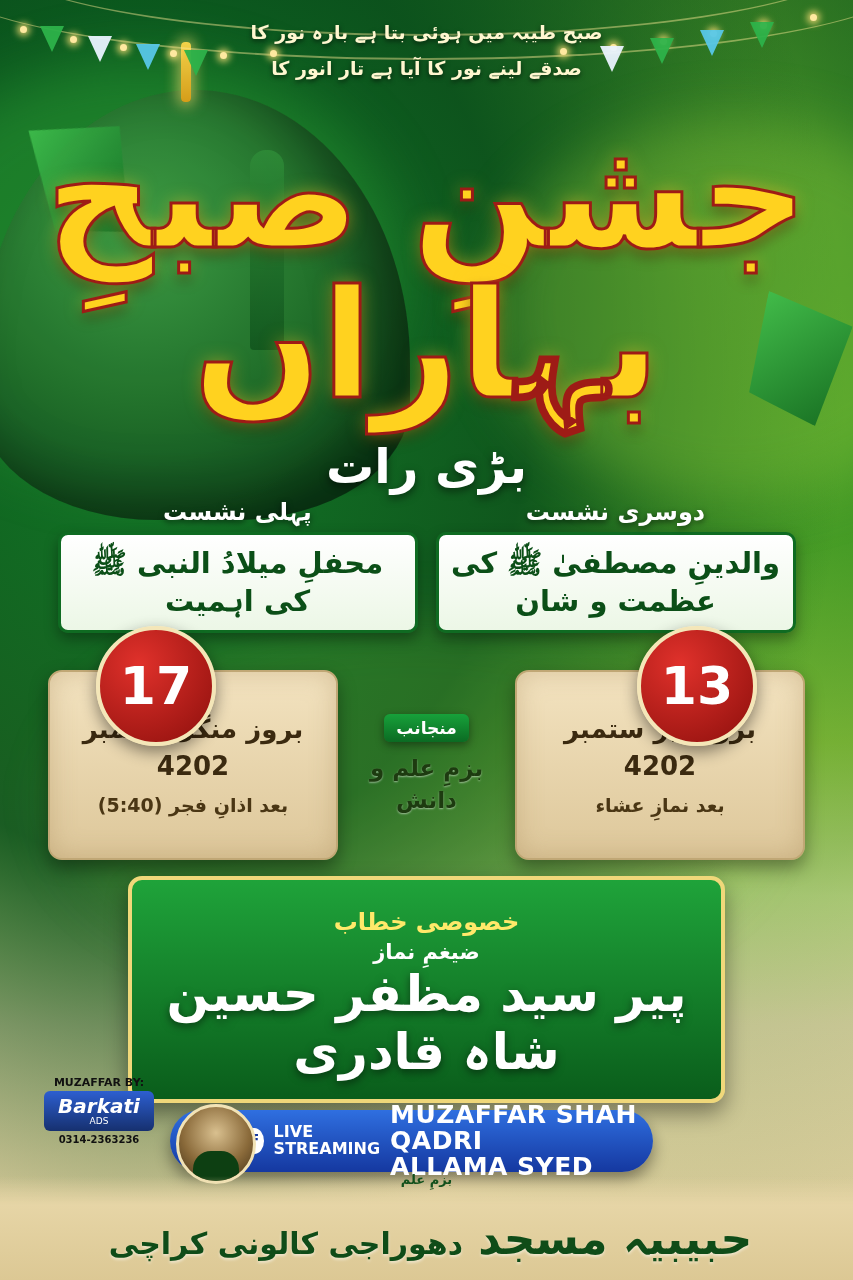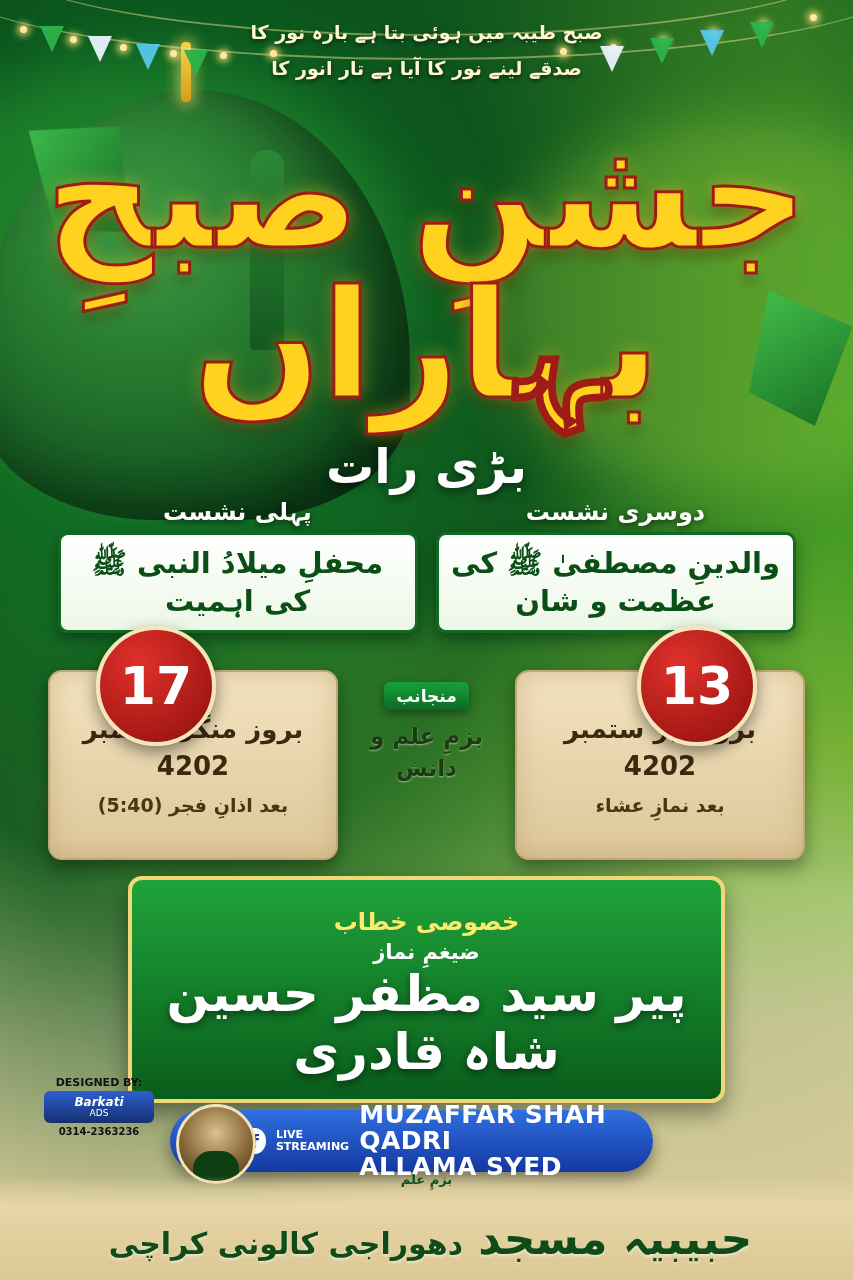--- a/index.html
+++ b/index.html
@@ -116,20 +116,21 @@
   .daybadge.l{left:96px;}
   .daybadge.r{right:96px;}
   .midbox{
     position:absolute;left:50%;top:52px;transform:translateX(-50%);
     width:150px;text-align:center;
   }
   .mid-tag{
     display:inline-block;background:linear-gradient(180deg,#17a13a,#0b6b23);
     color:#fff;font-size:17px;font-weight:700;padding:4px 12px;border-radius:6px;
     box-shadow:0 3px 8px rgba(0,0,0,.4);
+    margin-top:32px;
   }
   .mid-text{margin-top:10px;color:#1d3b10;font-size:23px;font-weight:700;line-height:1.4;text-shadow:0 1px 2px rgba(255,255,255,.5);}
 
   .speaker{
     position:absolute;left:128px;right:128px;top:876px;z-index:7;
     background:linear-gradient(180deg,#1fa33a,#0a5d1b);
     border:4px solid #f0d87a;border-radius:14px;
     padding:28px 10px 18px;text-align:center;
     box-shadow:0 10px 22px rgba(0,0,0,.4);
   }
@@ -141,21 +142,21 @@
   }
 
   .designed{
     position:absolute;left:44px;top:1076px;width:110px;z-index:8;text-align:center;
   }
   .designed-label{font-size:11px;font-weight:700;color:#111;}
   .designed-card{
     background:linear-gradient(180deg,#2d5fd0,#16306f);color:#fff;border-radius:6px;
     padding:5px 4px;margin-top:2px;
   }
-  .designed-brand{font-size:12px;font-style:italic;font-weight:700;line-height:1;}
+  .designed-brand{font-size:20px;font-style:italic;font-weight:700;line-height:1;}
   .designed-sub{font-size:9px;}
   .designed-phone{font-size:10px;font-weight:700;color:#111;margin-top:3px;}
 
   .livebar{
     position:absolute;left:170px;right:200px;top:1110px;height:62px;z-index:8;
     background:linear-gradient(180deg,#2f6fe0,#1538a0);
     border-radius:34px;display:flex;align-items:center;gap:10px;
     padding-left:74px;box-shadow:0 8px 16px rgba(0,0,0,.4);
   }
   .avatar{
@@ -164,21 +165,21 @@
     border:3px solid #f2e3b6;overflow:hidden;
   }
   .avatar:after{
     content:"";position:absolute;left:14px;bottom:0;width:46px;height:30px;border-radius:18px 18px 0 0;
     background:#0d3f12;
   }
   .fb{
     width:26px;height:26px;border-radius:50%;background:#fff;color:#1538a0;
     display:flex;align-items:center;justify-content:center;font-weight:700;font-size:18px;
   }
-  .live{color:#fff;font-size:11px;font-weight:700;line-height:1.05;text-align:left;}
+  .live{color:#fff;font-size:16px;font-weight:700;line-height:1.05;text-align:left;}
   .live-name{color:#fff;font-size:25px;font-weight:700;line-height:1.05;letter-spacing:.5px;}
 
   .footer{
     position:absolute;left:0;right:0;bottom:0;height:104px;z-index:8;
     background:linear-gradient(180deg,rgba(226,207,157,0) 0%,#e6d5a6 28%,#dcc894 100%);
     text-align:center;
   }
   .footer-logo{
     position:absolute;left:50%;transform:translateX(-50%);top:-4px;
     width:56px;height:40px;color:#12501c;font-size:13px;font-weight:700;
@@ -275,21 +276,21 @@
     </div>
   </div>
 
   <div class="speaker">
     <div class="speaker-head urdu">خصوصی خطاب</div>
     <div class="speaker-pre urdu">ضیغمِ نماز</div>
     <div class="speaker-name urdu">پیر سید مظفر حسین شاہ قادری</div>
   </div>
 
   <div class="designed">
-    <div class="designed-label">DESIGNED BY:</div>
+    <div class="designed-label">MUZAFFAR BY:</div>
     <div class="designed-card">
       <div class="designed-brand">Barkati</div>
       <div class="designed-sub">ADS</div>
     </div>
     <div class="designed-phone">0314-2363236</div>
   </div>
 
   <div class="livebar">
     <div class="avatar"></div>
     <div class="fb">f</div>

